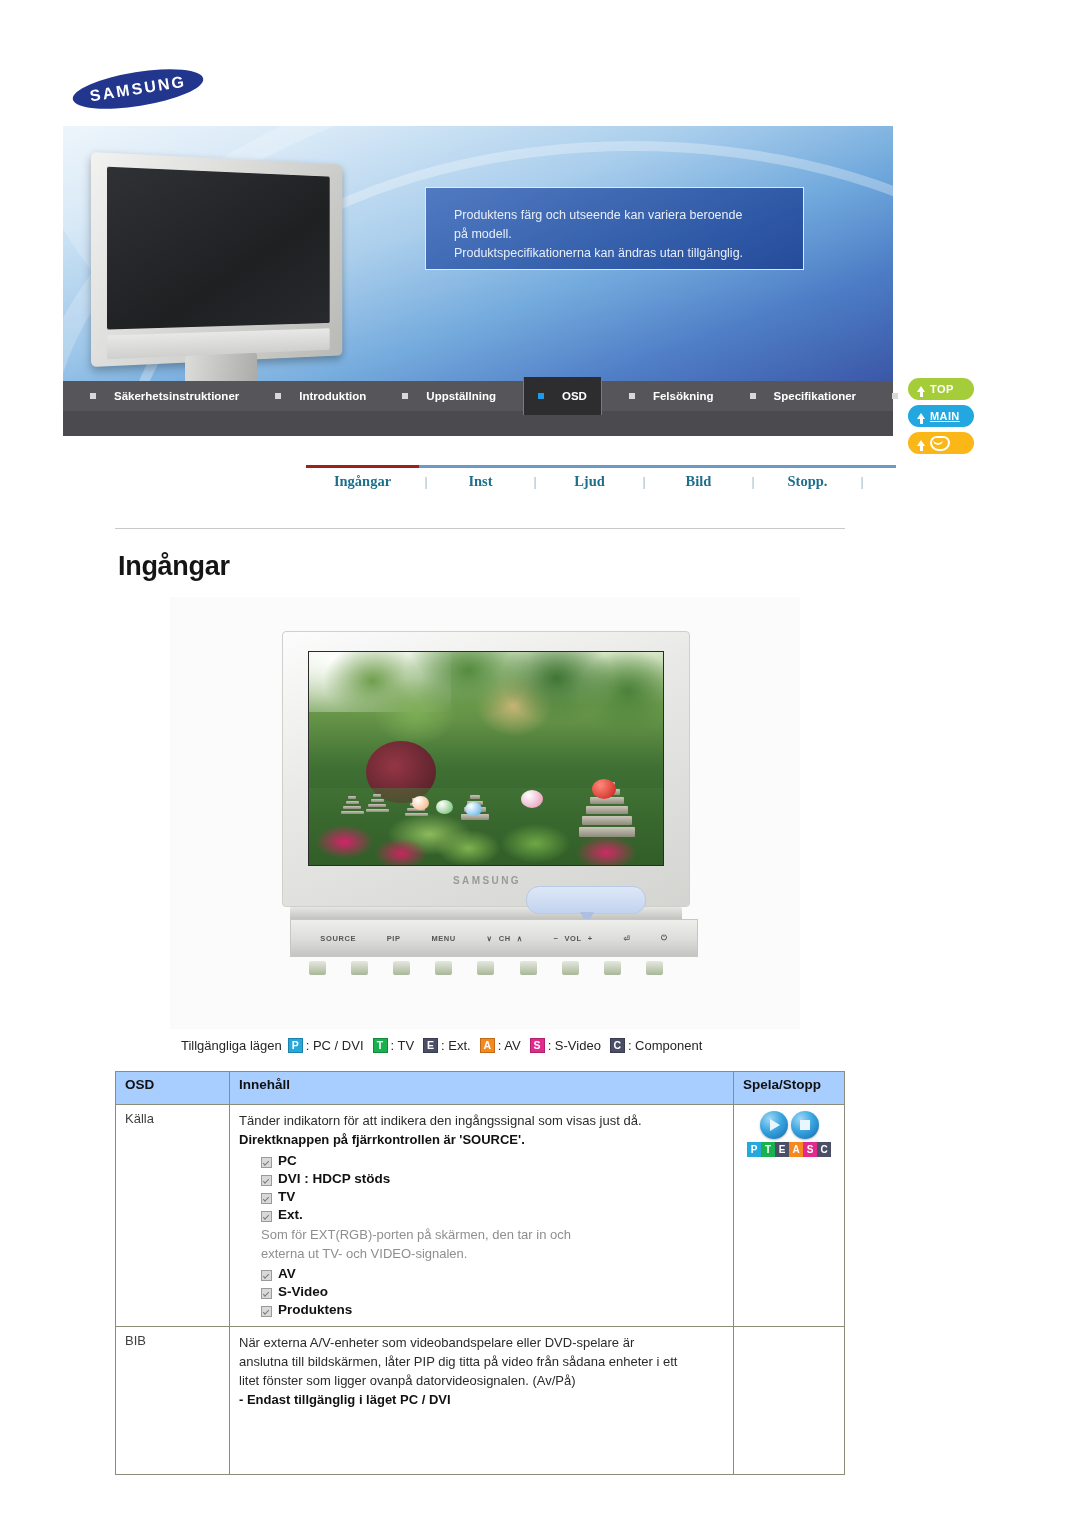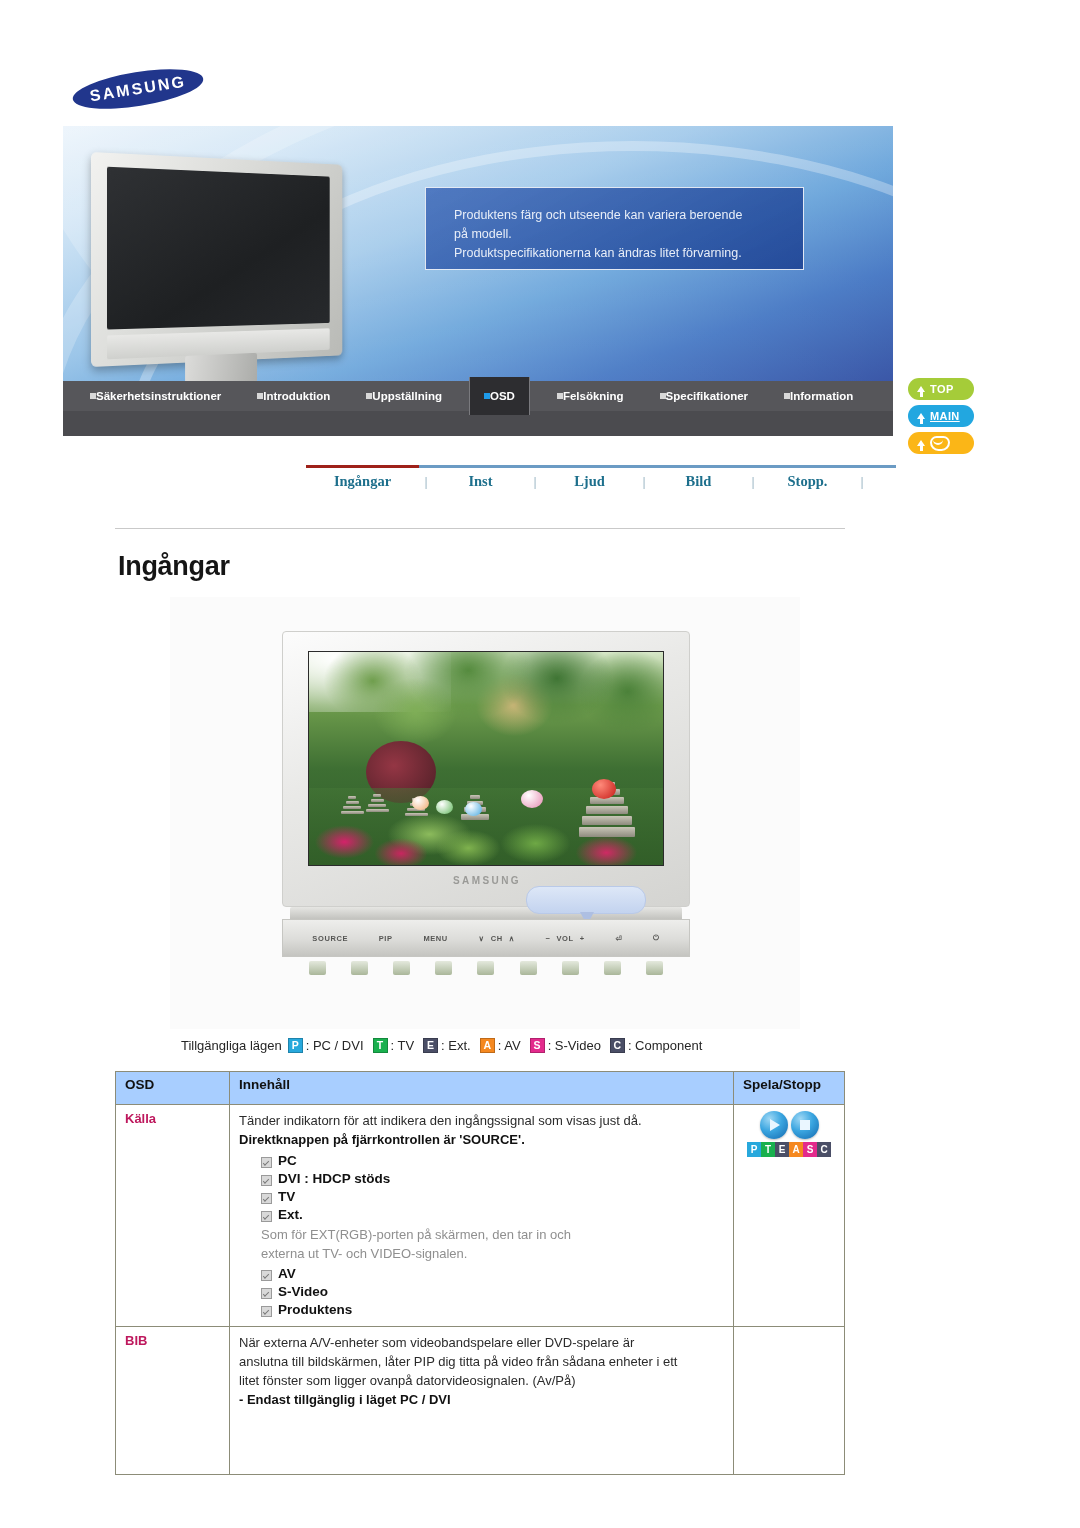--- a/index.html
+++ b/index.html
@@ -159,21 +159,21 @@
     position: absolute;
     left: 63px;
     top: 411px;
     width: 830px;
     height: 25px;
     background: #4b4b4f;
   }
   .nav-item {
     display: flex;
     align-items: center;
-    gap: 0;
+    gap: 18px;
     color: #ffffff;
     font-size: 11.5px;
     font-weight: bold;
     padding: 0 9px;
     height: 30px;
     cursor: pointer;
     white-space: nowrap;
   }
   .nav-item .sq {
     width: 6px; height: 6px;
@@ -439,21 +439,21 @@
   .tv-tooltip-arrow {
     position: absolute;
     left: 298px; top: 281px;
     width: 0; height: 0;
     border-left: 7px solid transparent;
     border-right: 7px solid transparent;
     border-top: 13px solid #aebfe2;
   }
   .ctrl-bar {
     position: absolute;
-    left: 0; top: 288px;
+    left: 8px; top: 288px;
     width: 408px; height: 38px;
     background: linear-gradient(180deg,#eeeeec 0%, #dcdcd9 55%, #c4c4c0 100%);
     border: 1px solid #c6c6c2;
     box-sizing: border-box;
     display: flex;
     align-items: center;
     justify-content: space-around;
     padding: 0 14px;
   }
   .ctrl-lbl {
@@ -535,21 +535,21 @@
     background: #a8ceff;
     text-align: left;
     font-weight: bold;
     font-size: 13.5px;
     color: #111;
     height: 22px;
     padding: 5px 9px;
   }
   .col-osd { width: 95px; }
   .col-play { width: 92px; }
-  .cell-osd { font-weight: bold; color: #be185d; }
+  .cell-osd { font-weight: normal; color: #404040; }
   .cell-play { text-align: center; vertical-align: middle; }
   .txt-normal { color: #2b2b2b; line-height: 19px; }
   .txt-bold { font-weight: bold; color: #111; line-height: 20px; }
   .txt-gray { color: #8f8f8f; line-height: 19px; }
   .bullet-list { margin: 2px 0 0 0; padding: 0; list-style: none; }
   .bullet-list li {
     display: flex;
     align-items: flex-start;
     gap: 6px;
     margin: 3px 0 3px 22px;
@@ -626,21 +626,21 @@
       <div class="hm-screen"></div>
       <div class="hm-chin"></div>
     </div>
     <div class="hm-neck"></div>
 
   </div>
 
   <div class="hero-notice">
     <p>Produktens färg och utseende kan variera beroende</p>
     <p>på modell.</p>
-    <p>Produktspecifikationerna kan ändras litet förvarning.</p>
+    <p>Produktspecifikationerna kan ändras utan tillgänglig.</p>
   </div>
 </div>
 
 <div class="navbar-shadow"></div>
 <div class="navbar">
   <div class="nav-spacer"></div>
   <div class="nav-item">
     <span class="sq"></span>
     <span>Säkerhetsinstruktioner</span>
   </div>

